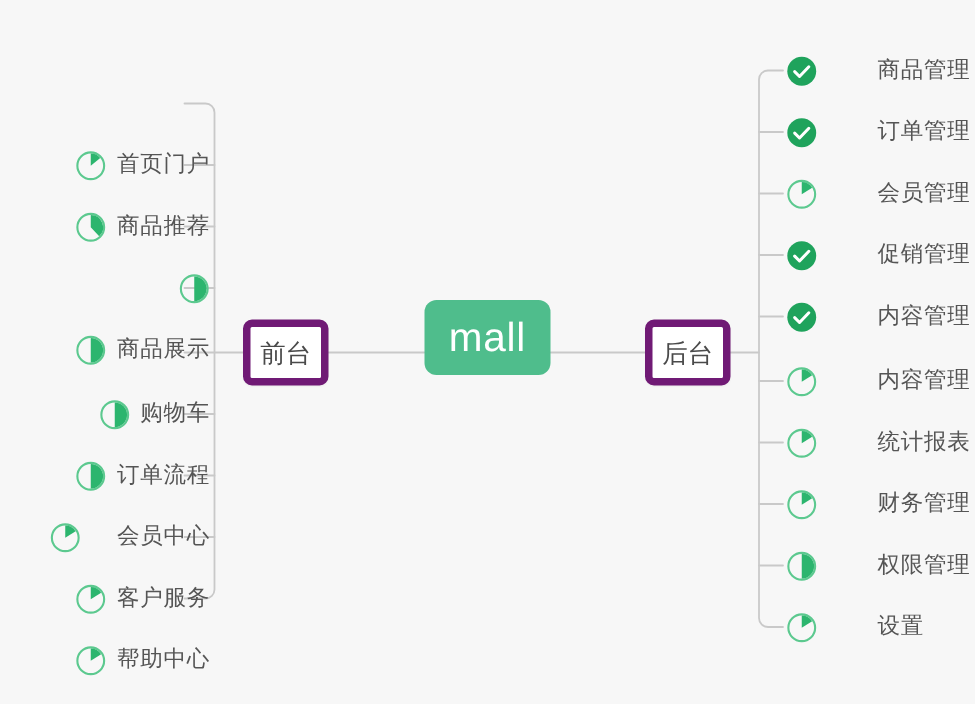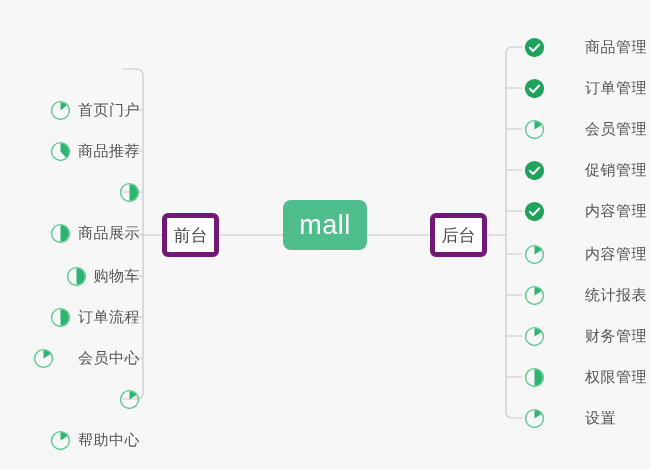--- a/index.html
+++ b/index.html
@@ -150,20 +150,21 @@
           <circle cx="12" cy="12" r="10.2" fill="none" stroke="#5cc98f" stroke-width="1.6"></circle>
           <path d="M 12 12 L 12 2.5999999999999996 A 9.4 9.4 0 0 1 19.94 6.96 Z" fill="#2cb56e"></path>
         </svg>
         <span class="leaf-label">会员中心</span>
       </div>
       <div class="leaf left" style="top: 345px;">
         <svg class="icon" viewBox="0 0 24 24">
           <circle cx="12" cy="12" r="10.2" fill="none" stroke="#5cc98f" stroke-width="1.6"></circle>
           <path d="M 12 12 L 12 2.5999999999999996 A 9.4 9.4 0 0 1 19.94 6.96 Z" fill="#2cb56e"></path>
         </svg>
+        <span class="leaf-label">客户服务</span>
       </div>
       <div class="leaf left" style="top: 386px;">
         <svg class="icon" viewBox="0 0 24 24">
           <circle cx="12" cy="12" r="10.2" fill="none" stroke="#5cc98f" stroke-width="1.6"></circle>
           <path d="M 12 12 L 12 2.5999999999999996 A 9.4 9.4 0 0 1 19.94 6.96 Z" fill="#2cb56e"></path>
         </svg>
         <span class="leaf-label">帮助中心</span>
       </div>
       <div class="leaf right" style="top: 34px;">
         <svg class="icon" viewBox="0 0 24 24">

